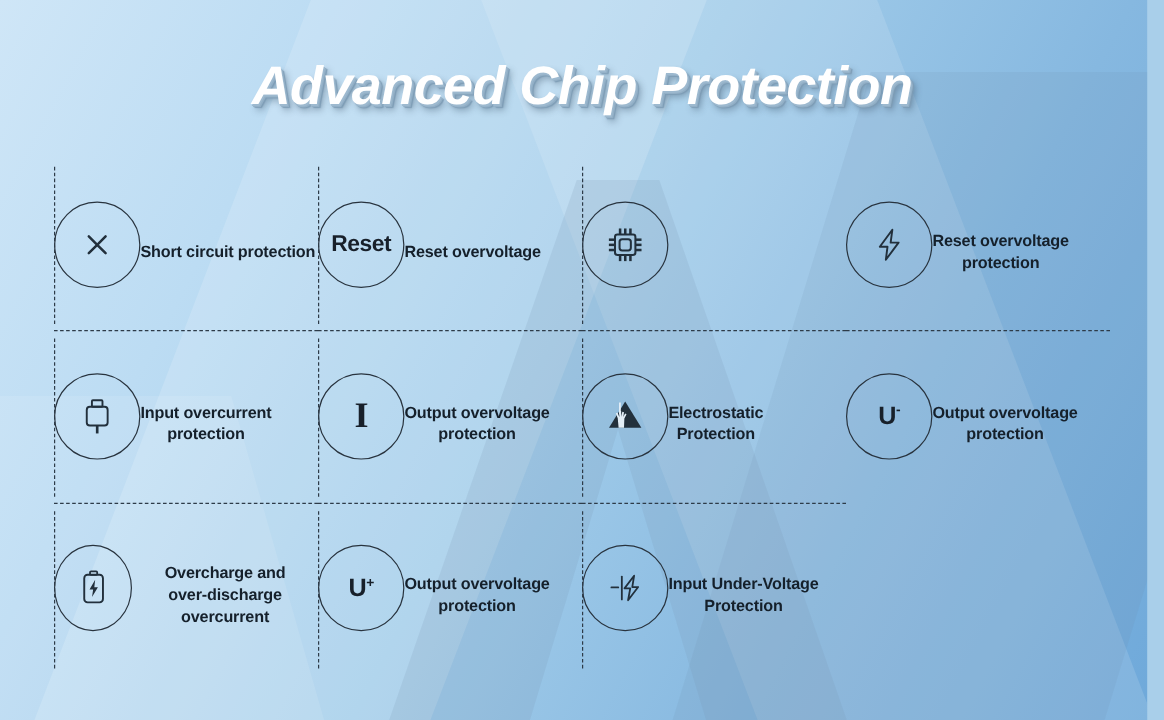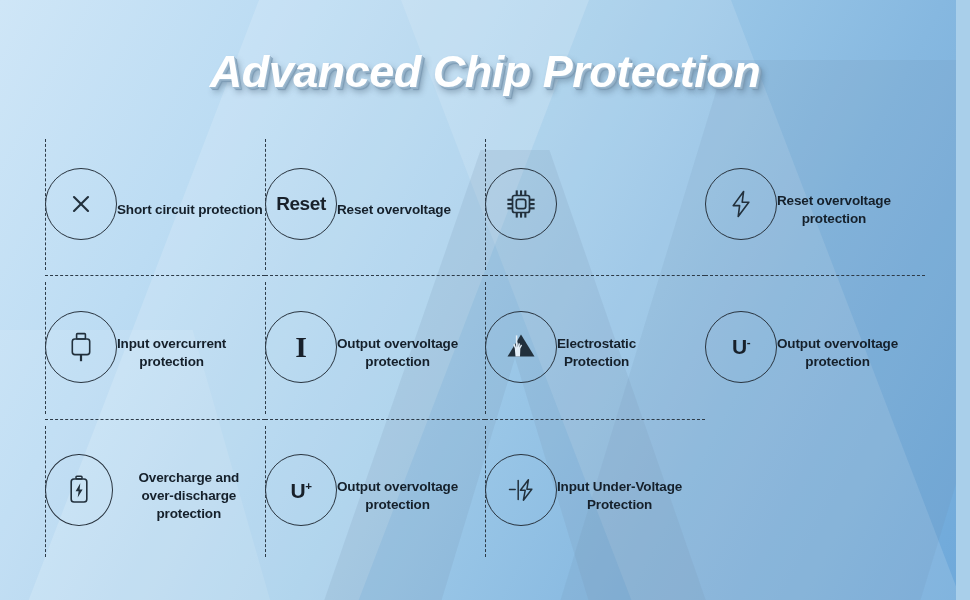--- a/index.html
+++ b/index.html
@@ -295,21 +295,21 @@
     <div class="cell vline">
       <div class="icon-circle">
         <svg width="38" height="38" viewBox="0 0 38 38">
           <rect x="16" y="5.2" width="6" height="2.8" rx="0.9" fill="none" stroke="#22303c" stroke-width="1.5"></rect>
           <rect x="11.2" y="8" width="15.6" height="23" rx="2.8" fill="none" stroke="#22303c" stroke-width="1.6"></rect>
           <path d="M20.3 12.2 L15.6 20.2 L18.6 20.2 L17.7 26.6 L22.6 18.4 L19.6 18.4 Z" fill="#22303c"></path>
         </svg>
       </div>
       <div class="cell-label">
         <span>Overcharge and</span><br>
-        <span>over-discharge protection</span>
+        <span>over-discharge overcurrent</span>
       </div>
     </div>
 
     <div class="cell vline">
       <div class="icon-circle">
         <span class="icon-text"><span>U</span><sup>+</sup></span>
       </div>
       <div class="cell-label">
         <span>Output overvoltage</span><br>
         <span>protection</span>

